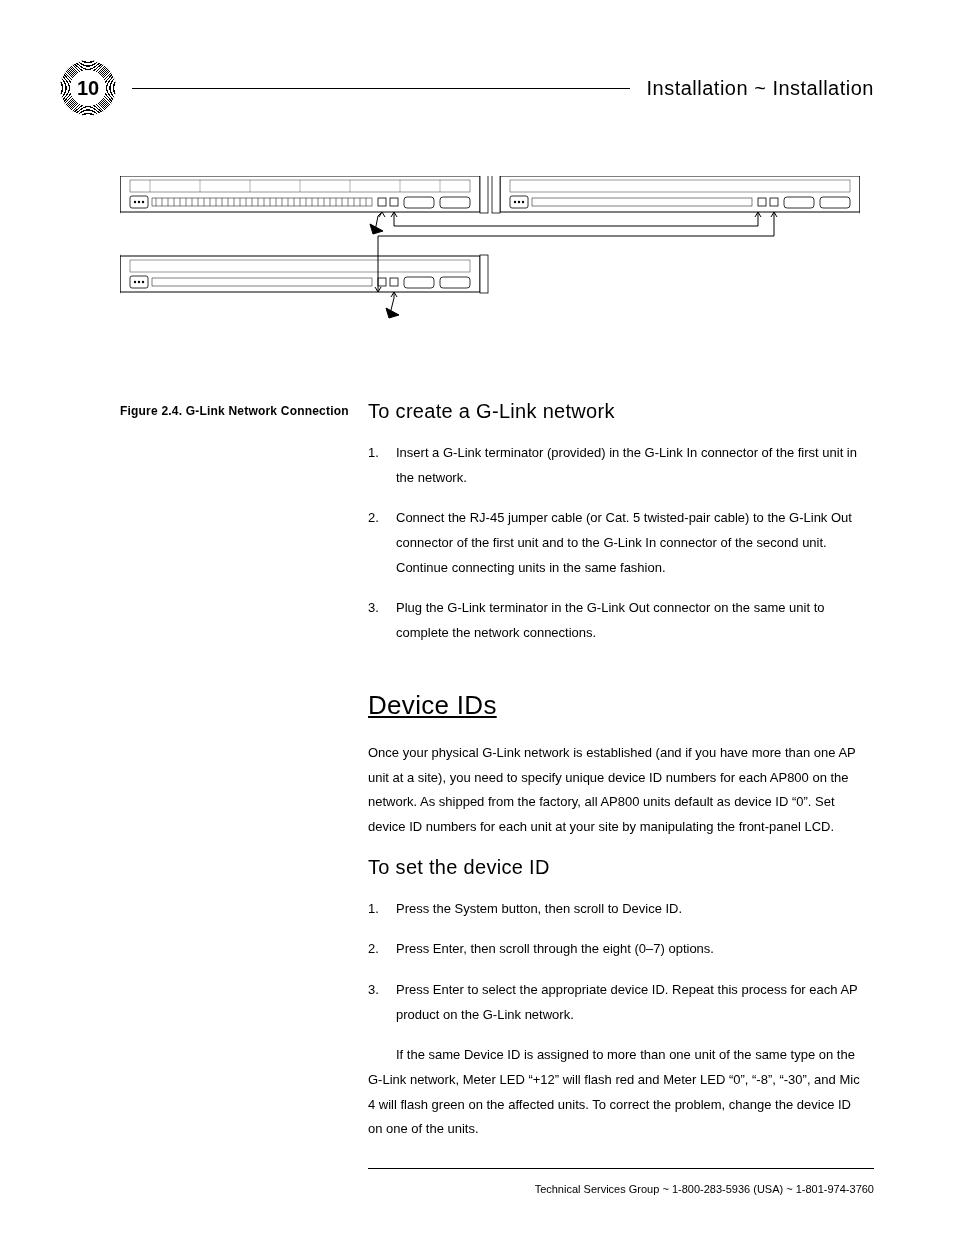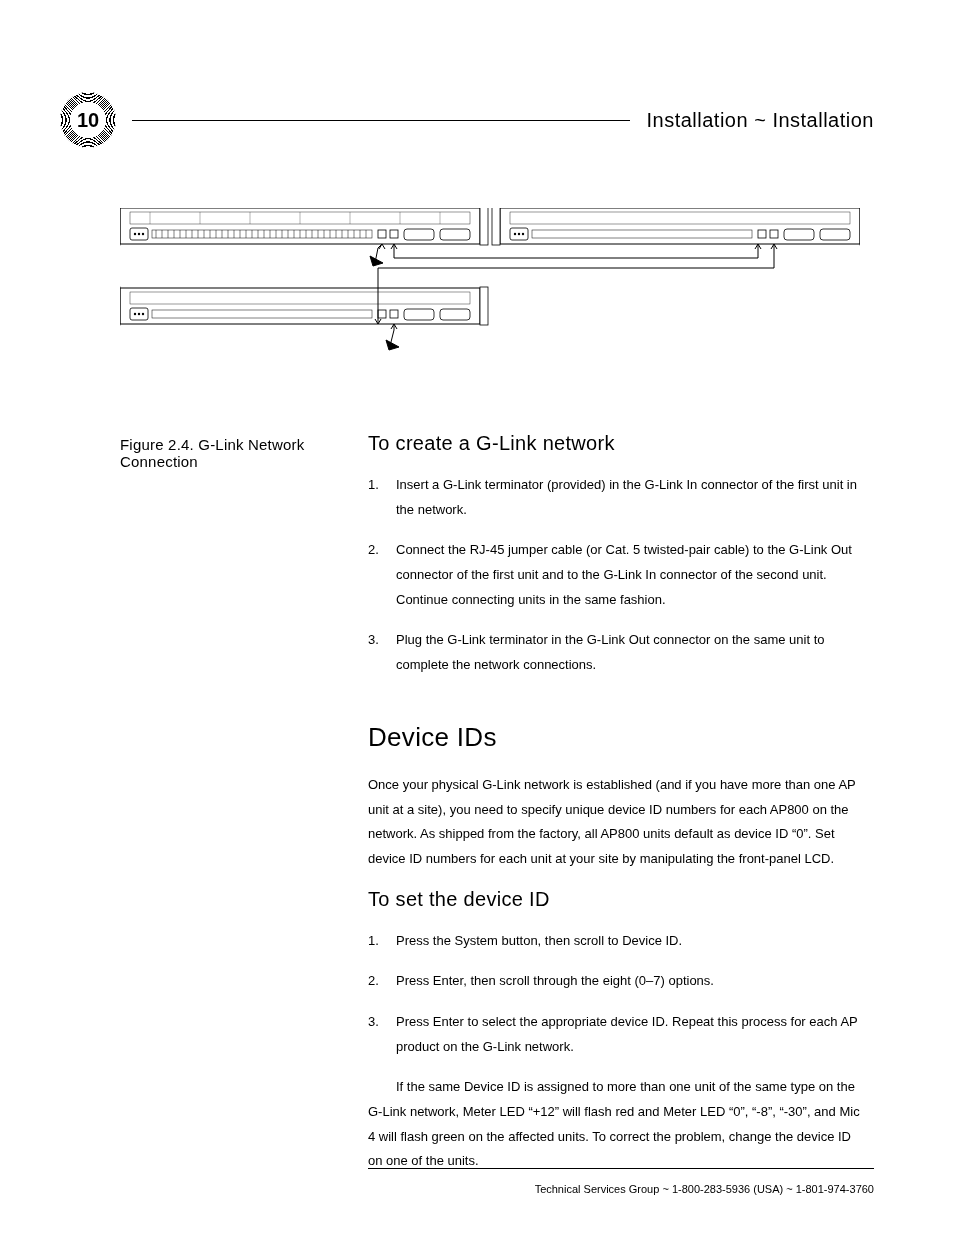--- a/index.html
+++ b/index.html
@@ -5,21 +5,21 @@
   * { box-sizing: border-box; margin: 0; padding: 0; }
   body {
     width: 954px;
     height: 1235px;
     background: #fff;
     font-family: Georgia, 'Times New Roman', serif;
     color: #000;
     position: relative;
   }
   .page {
-    padding: 92px 80px 40px 60px;
+    padding: 60px 80px 40px 60px;
     position: relative;
   }
   .header-row {
     display: flex;
     align-items: center;
     margin-bottom: 60px;
   }
   .page-badge {
     width: 56px;
     height: 56px;
@@ -60,22 +60,22 @@
   .figure-area {
     margin: 0 60px 20px 60px;
   }
   .caption-row {
     display: flex;
     align-items: flex-start;
     margin: 20px 0 0 60px;
   }
   .figure-caption {
     font-family: Arial, sans-serif;
-    font-size: 15px;
-    font-weight: normal;
+    font-size: 12px;
+    font-weight: bold;
     letter-spacing: 0.2px;
     width: 248px;
     flex-shrink: 0;
     padding-top: 4px;
   }
   .content-col {
     flex: 1;
     padding-right: 10px;
   }
   h2.sub {
@@ -84,20 +84,21 @@
     font-size: 20px;
     margin-bottom: 18px;
     letter-spacing: 0.3px;
   }
   h1.section {
     font-family: Arial, sans-serif;
     font-weight: 400;
     font-size: 26px;
     margin: 44px 0 20px 0;
     letter-spacing: 0.3px;
+    text-decoration: underline;
   }
   ol {
     list-style: none;
     counter-reset: item;
     margin-bottom: 12px;
   }
   ol li {
     counter-increment: item;
     font-family: Arial, sans-serif;
     font-size: 13px;

